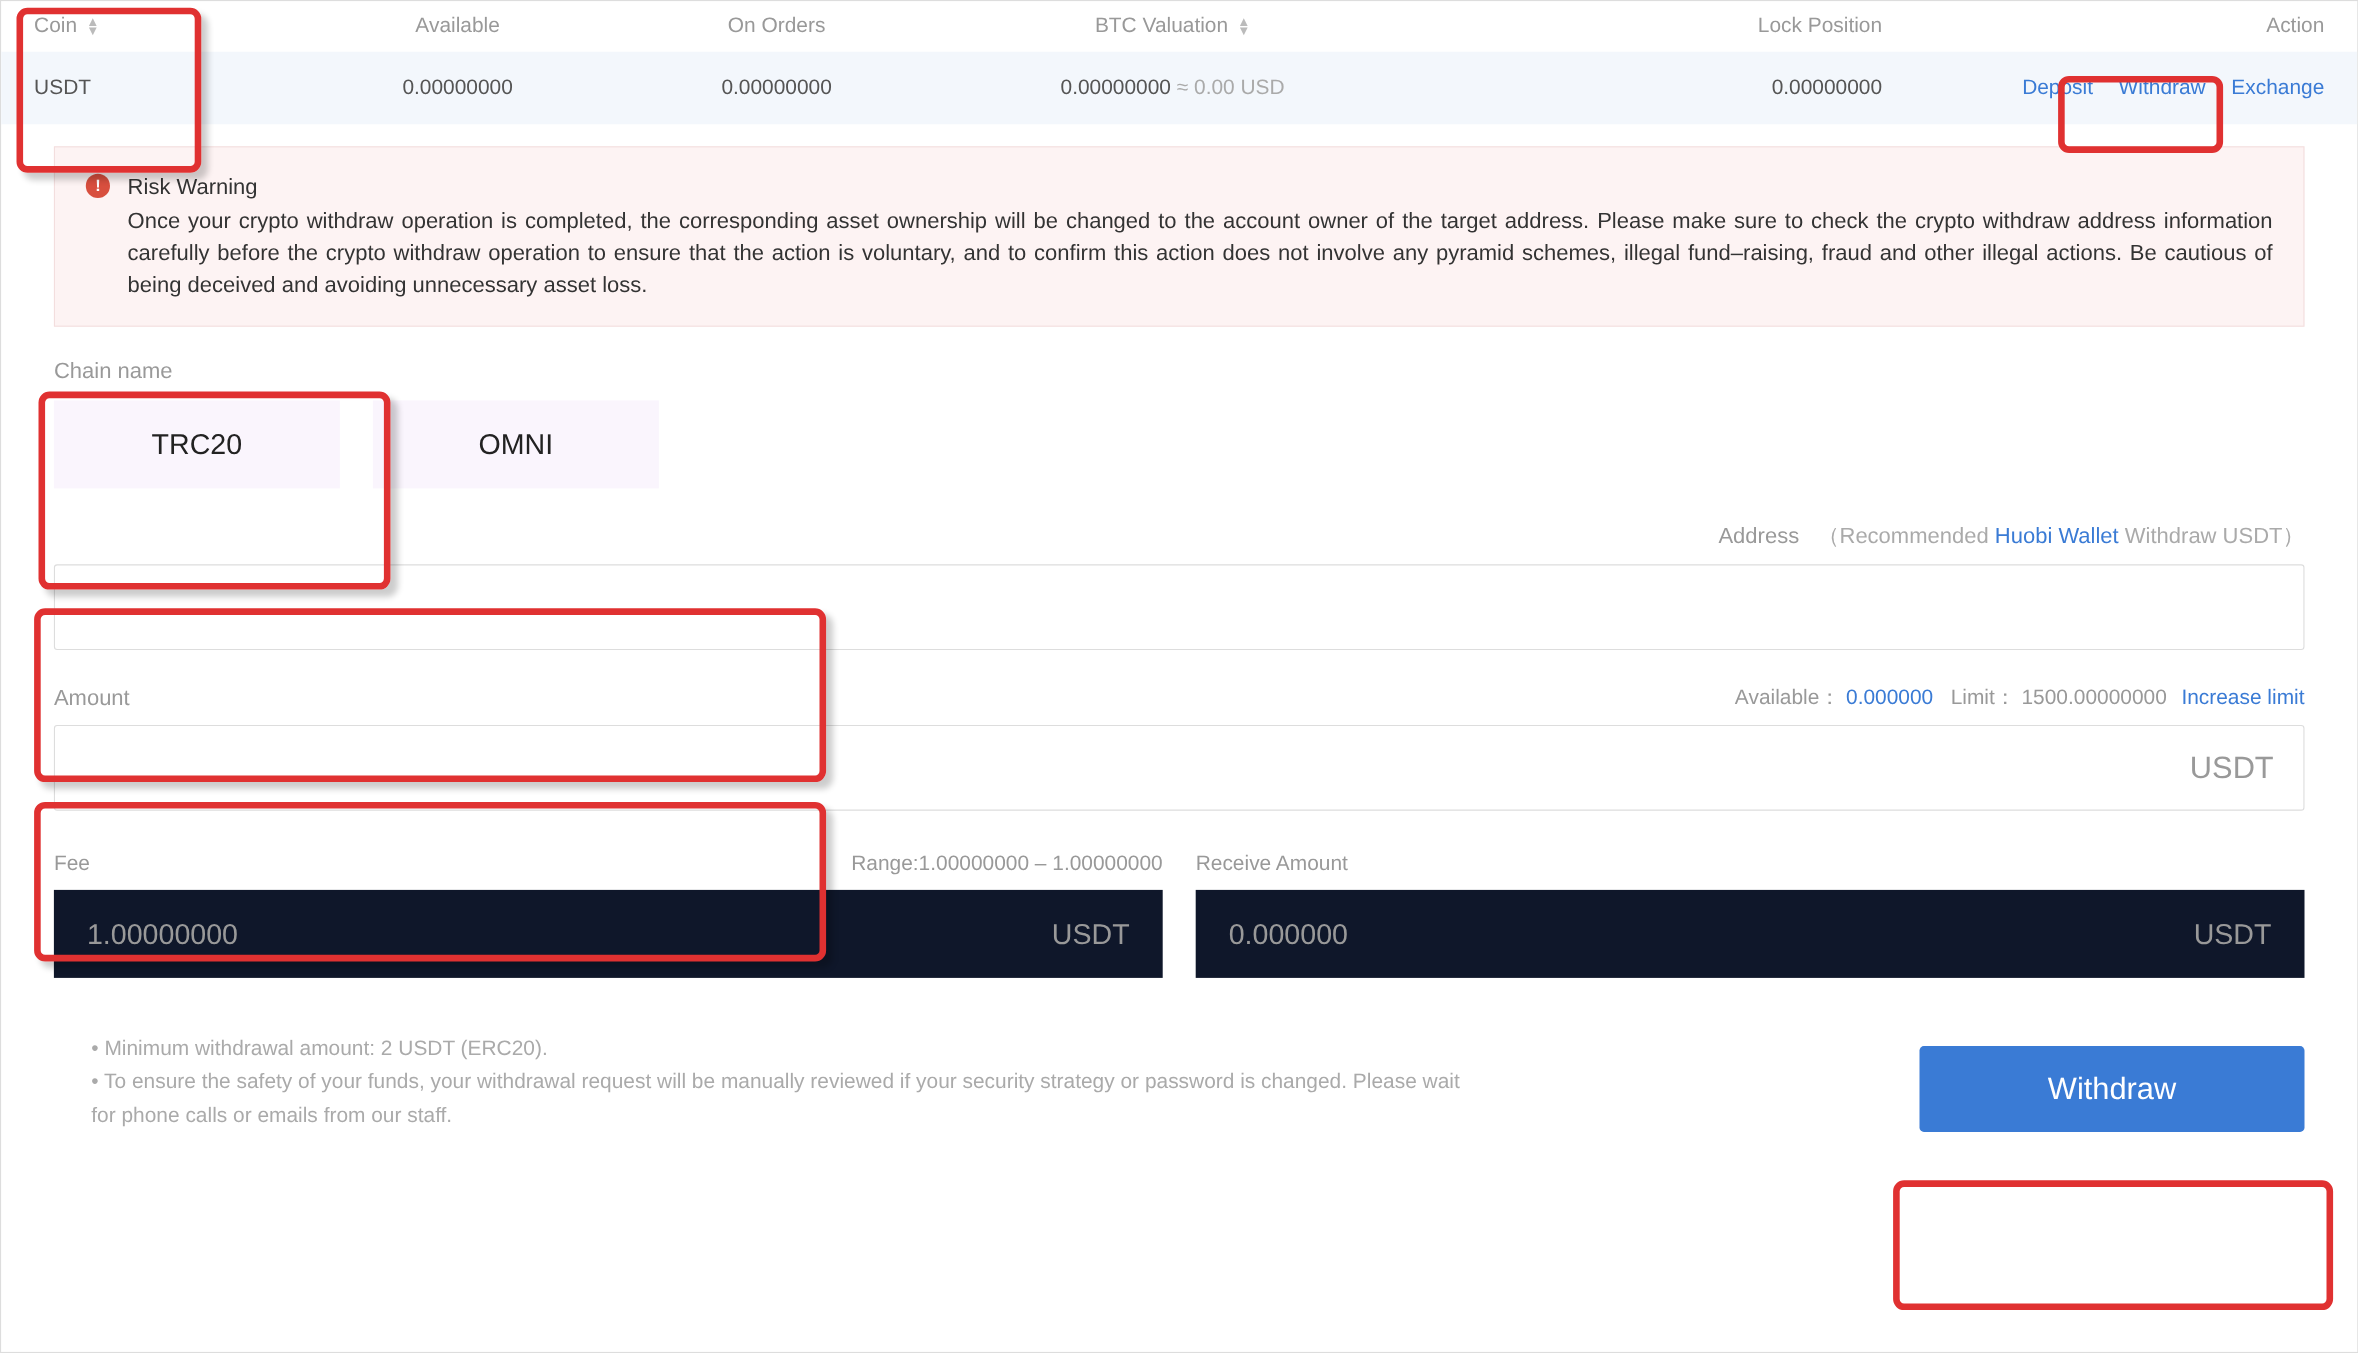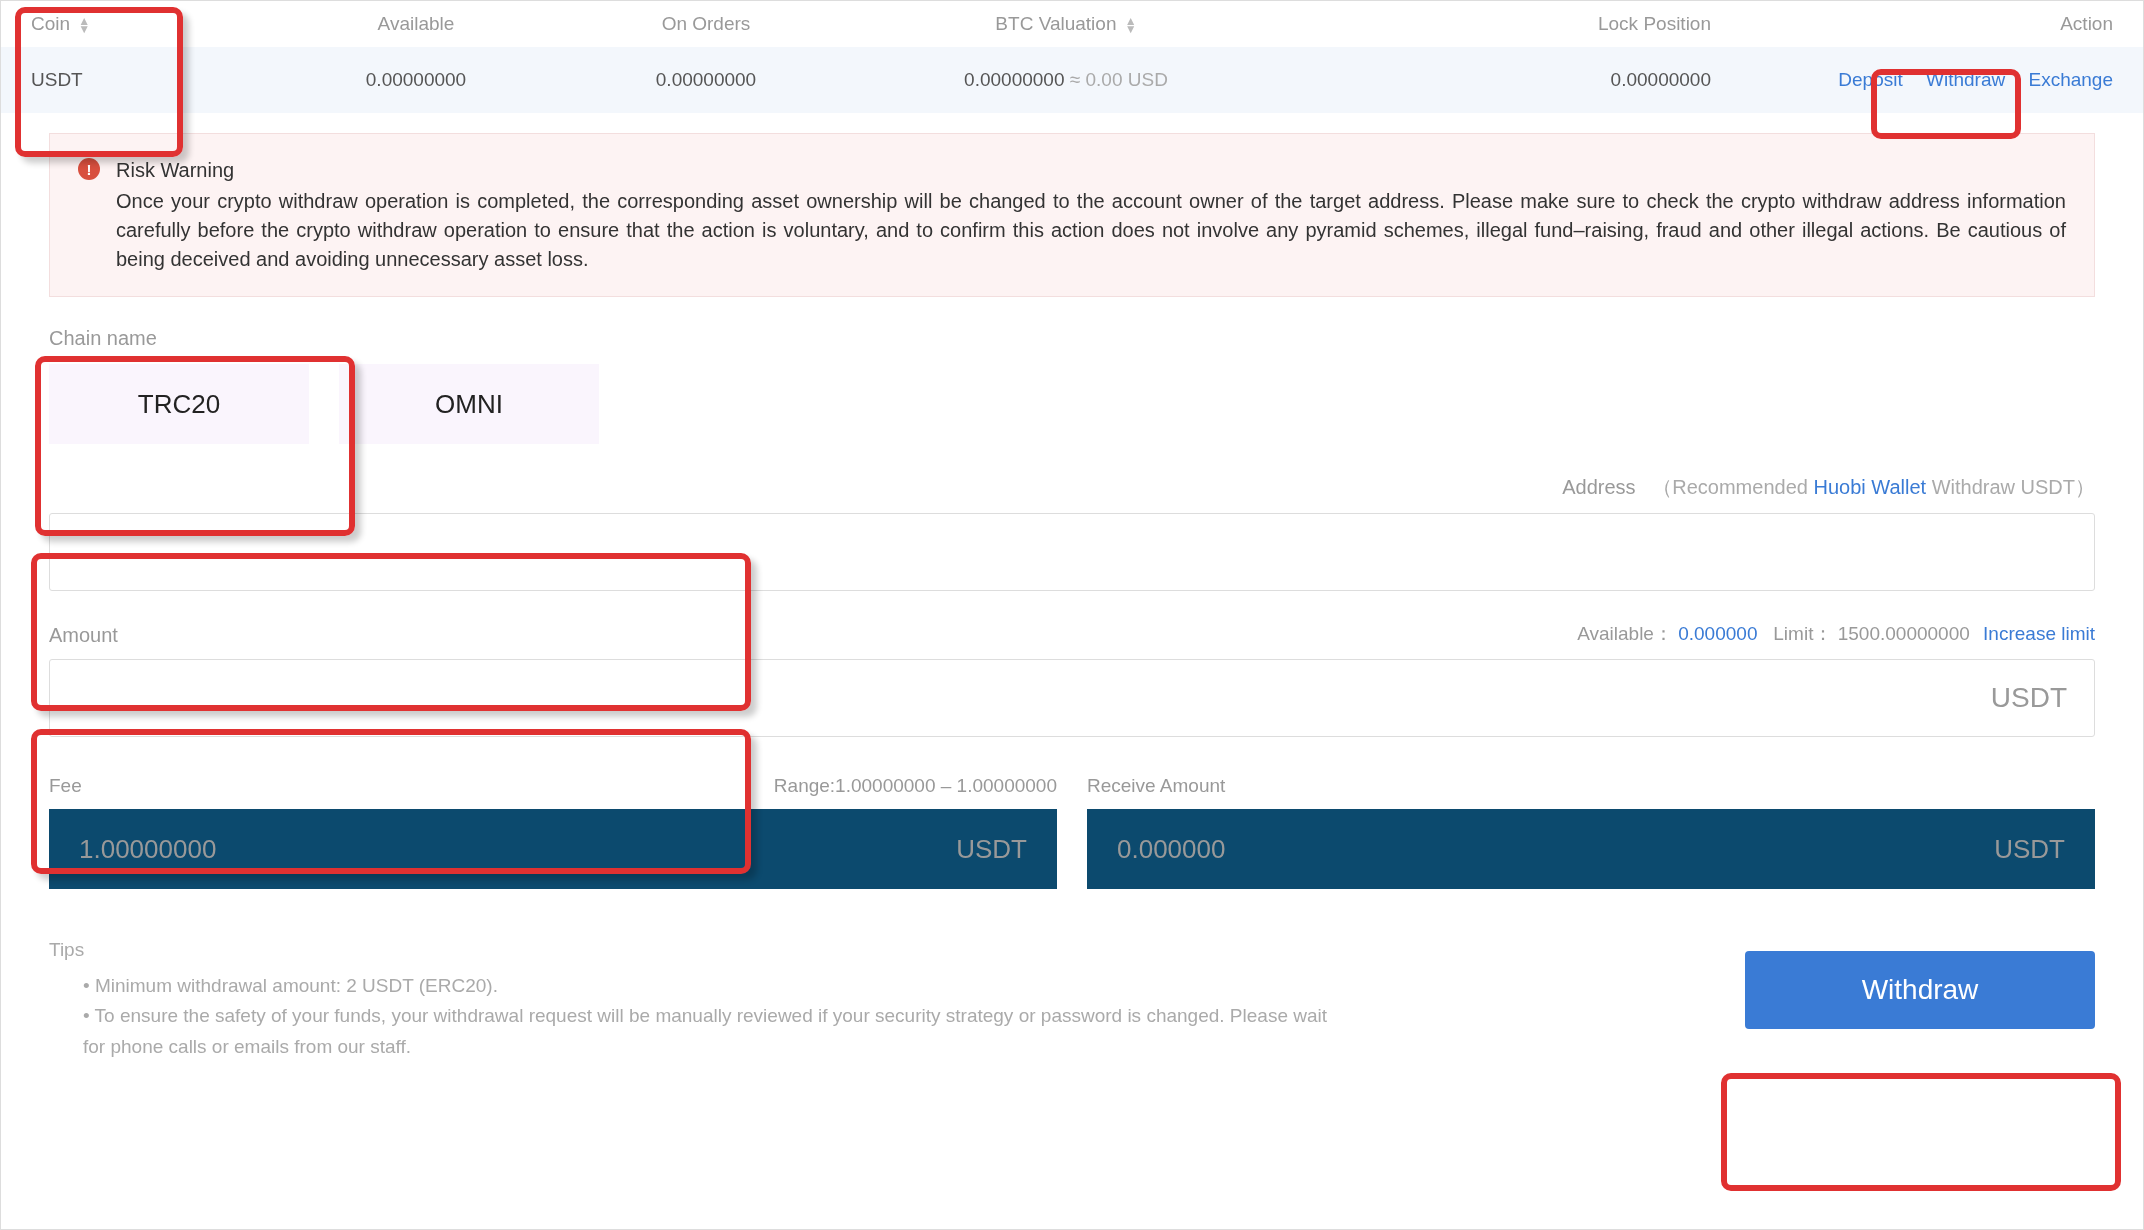--- a/index.html
+++ b/index.html
@@ -113,21 +113,21 @@
   .amount-input-wrap { position: relative; }
   .amount-input-wrap .unit {
     position: absolute; right: 28px; top: 50%; transform: translateY(-50%);
     color: #999; font-size: 28px;
   }
 
   .fee-receive-row { display: flex; gap: 30px; margin-top: 38px; }
   .fee-col, .receive-col { flex: 1; }
   .fee-head, .receive-head { display: flex; justify-content: space-between; color: #999; font-size: 19px; margin-bottom: 12px; }
   .display-box {
-    background: #0c4a6e; height: 80px;
+    background: #0f172a; height: 80px;
     display: flex; align-items: center; justify-content: space-between;
     padding: 0 30px; font-size: 26px; color: #999;
   }
 
   .tips-withdraw-row { display: flex; align-items: flex-start; justify-content: space-between; margin-top: 50px; }
   .tips-col { flex: 1; max-width: 1300px; }
   .tips-title { color: #aaa; font-size: 19px; margin-bottom: 10px; }
   .tips-list { color: #aaa; font-size: 19px; line-height: 1.6; margin-left: 34px; }
   .withdraw-btn {
     background: #3a7bd5; color: #fff;
@@ -235,21 +235,20 @@
       </div>
       <div class="display-box">
         <span>0.000000</span>
         <span>USDT</span>
       </div>
     </div>
   </div>
 
   <div class="tips-withdraw-row">
     <div class="tips-col">
-      <div class="tips-title">Tips</div>
       <div class="tips-list">
         <div>• <span>Minimum withdrawal amount: 2 USDT (ERC20).</span></div>
         <div>• <span>To ensure the safety of your funds, your withdrawal request will be manually reviewed if your security strategy or password is changed. Please wait for phone calls or emails from our staff.</span></div>
       </div>
     </div>
     <button class="withdraw-btn">Withdraw</button>
   </div>
 
 </div>
 

